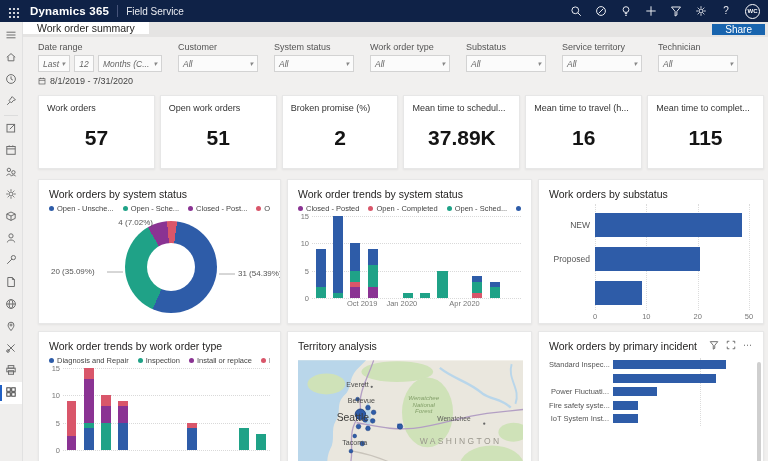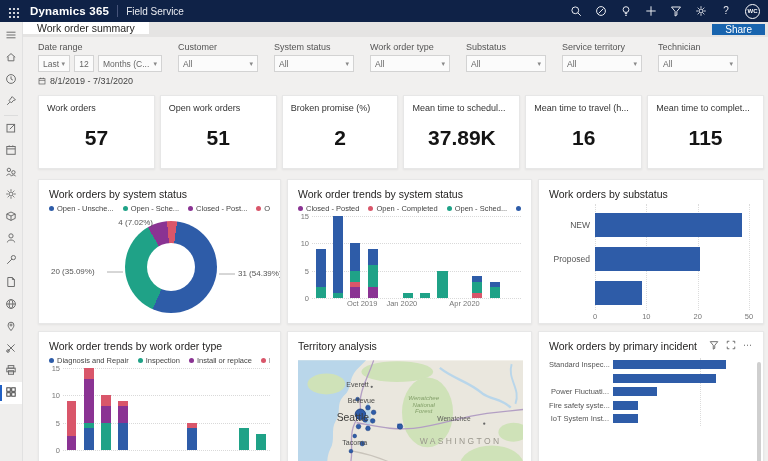--- a/index.html
+++ b/index.html
@@ -36,21 +36,21 @@
     padding:0 13px; cursor:pointer; font-family:inherit; }
 
   
   .filters { padding:5px 4px 4px 15px; }
   .filter-row { display:flex; gap:16px; }
   .fgroup { width:80px; flex:none; }
   .fgroup.wide { width:124px; }
   .flabel { font-size:9px; color:#555; margin-bottom:3px; }
   .fcontrols { display:flex; gap:4px; }
   .fselect, .fbox { height:17px; border:1px solid #d3d3d3; background:#fbfbfb; font-size:8.5px; color:#666;
-    display:flex; align-items:center; padding:0 4px; cursor:pointer; }
+    display:flex; align-items:center; padding:0 4px; cursor:pointer;font-style:italic; }
   .fselect { justify-content:space-between; flex:1; }
   .caret { font-size:7px; color:#888; }
   .dateline { margin-top:4px; font-size:9px; color:#444; display:flex; align-items:center; gap:4px; }
   .dateline svg { width:8px; height:8px; color:#555; }
 
   
   .kpis { display:flex; gap:5px; padding:5px 4px 0 15px; }
   .kpi { flex:1; height:74px; background:#fff; border:1px solid #e7e7e7; box-shadow:0 1px 2px rgba(0,0,0,.06); padding:7px 8px; cursor:pointer; }
   .kpi-label { font-size:9px; color:#333; white-space:nowrap; overflow:hidden; }
   .kpi-value { font-size:21px; font-weight:600; color:#141414; text-align:center; margin-top:13px; }

